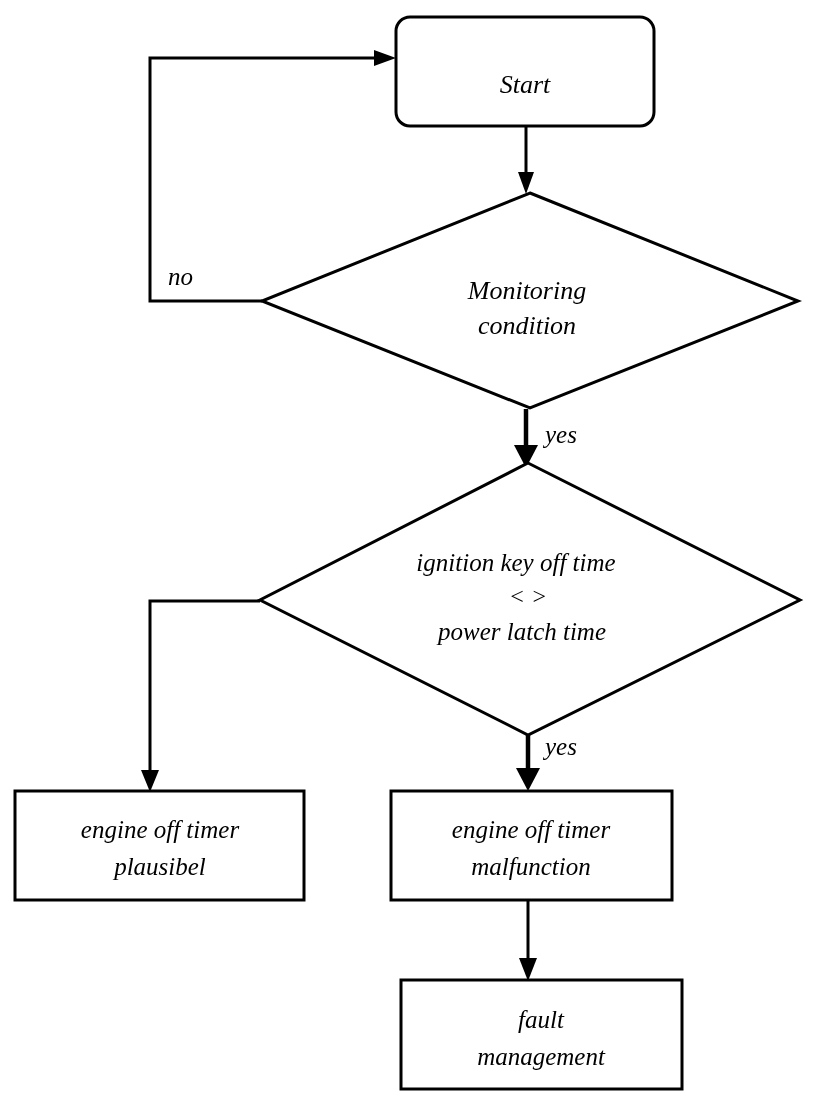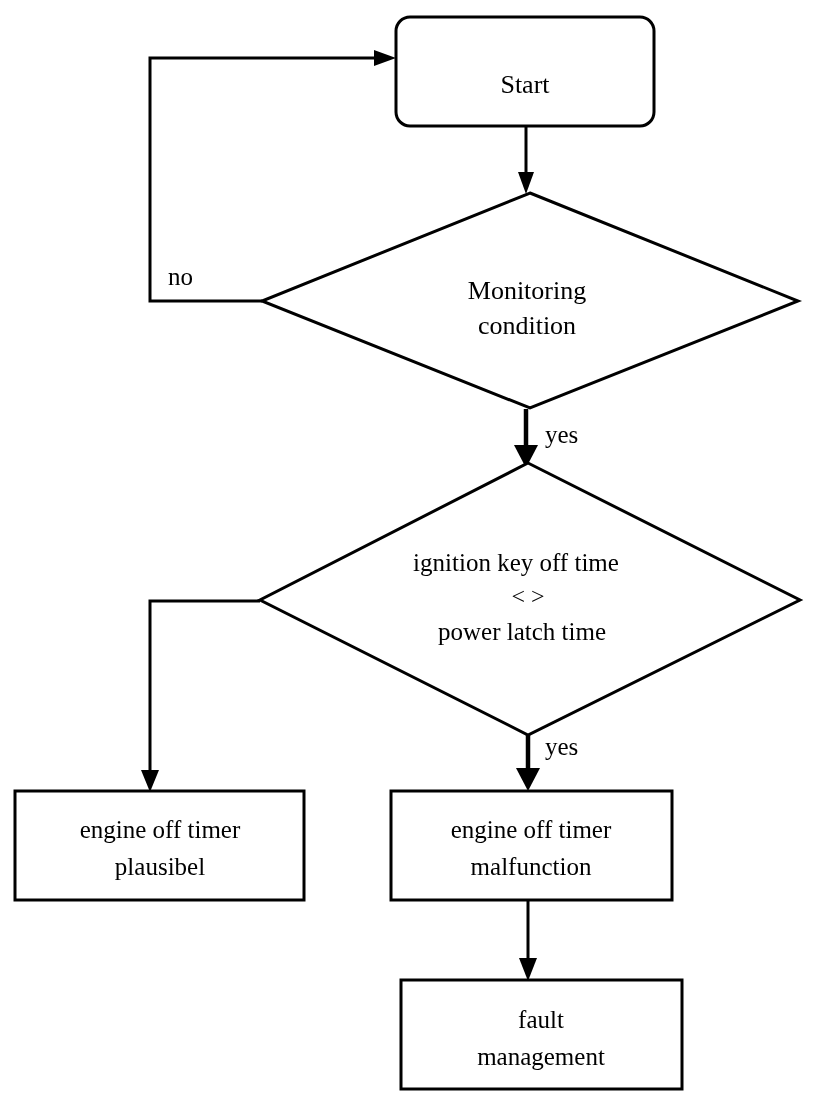--- a/index.html
+++ b/index.html
@@ -7,20 +7,21 @@
     padding: 0;
     background: #ffffff;
   }
   #page {
     position: relative;
     width: 832px;
     height: 1108px;
     background: #ffffff;
     overflow: hidden;
     font-family: "Liberation Serif", "DejaVu Serif", serif;
+    font-style: italic;
   }
   svg.flow {
     position: absolute;
     top: 0;
     left: 0;
     width: 832px;
     height: 1108px;
   }
   .shape {
     fill: #ffffff;

